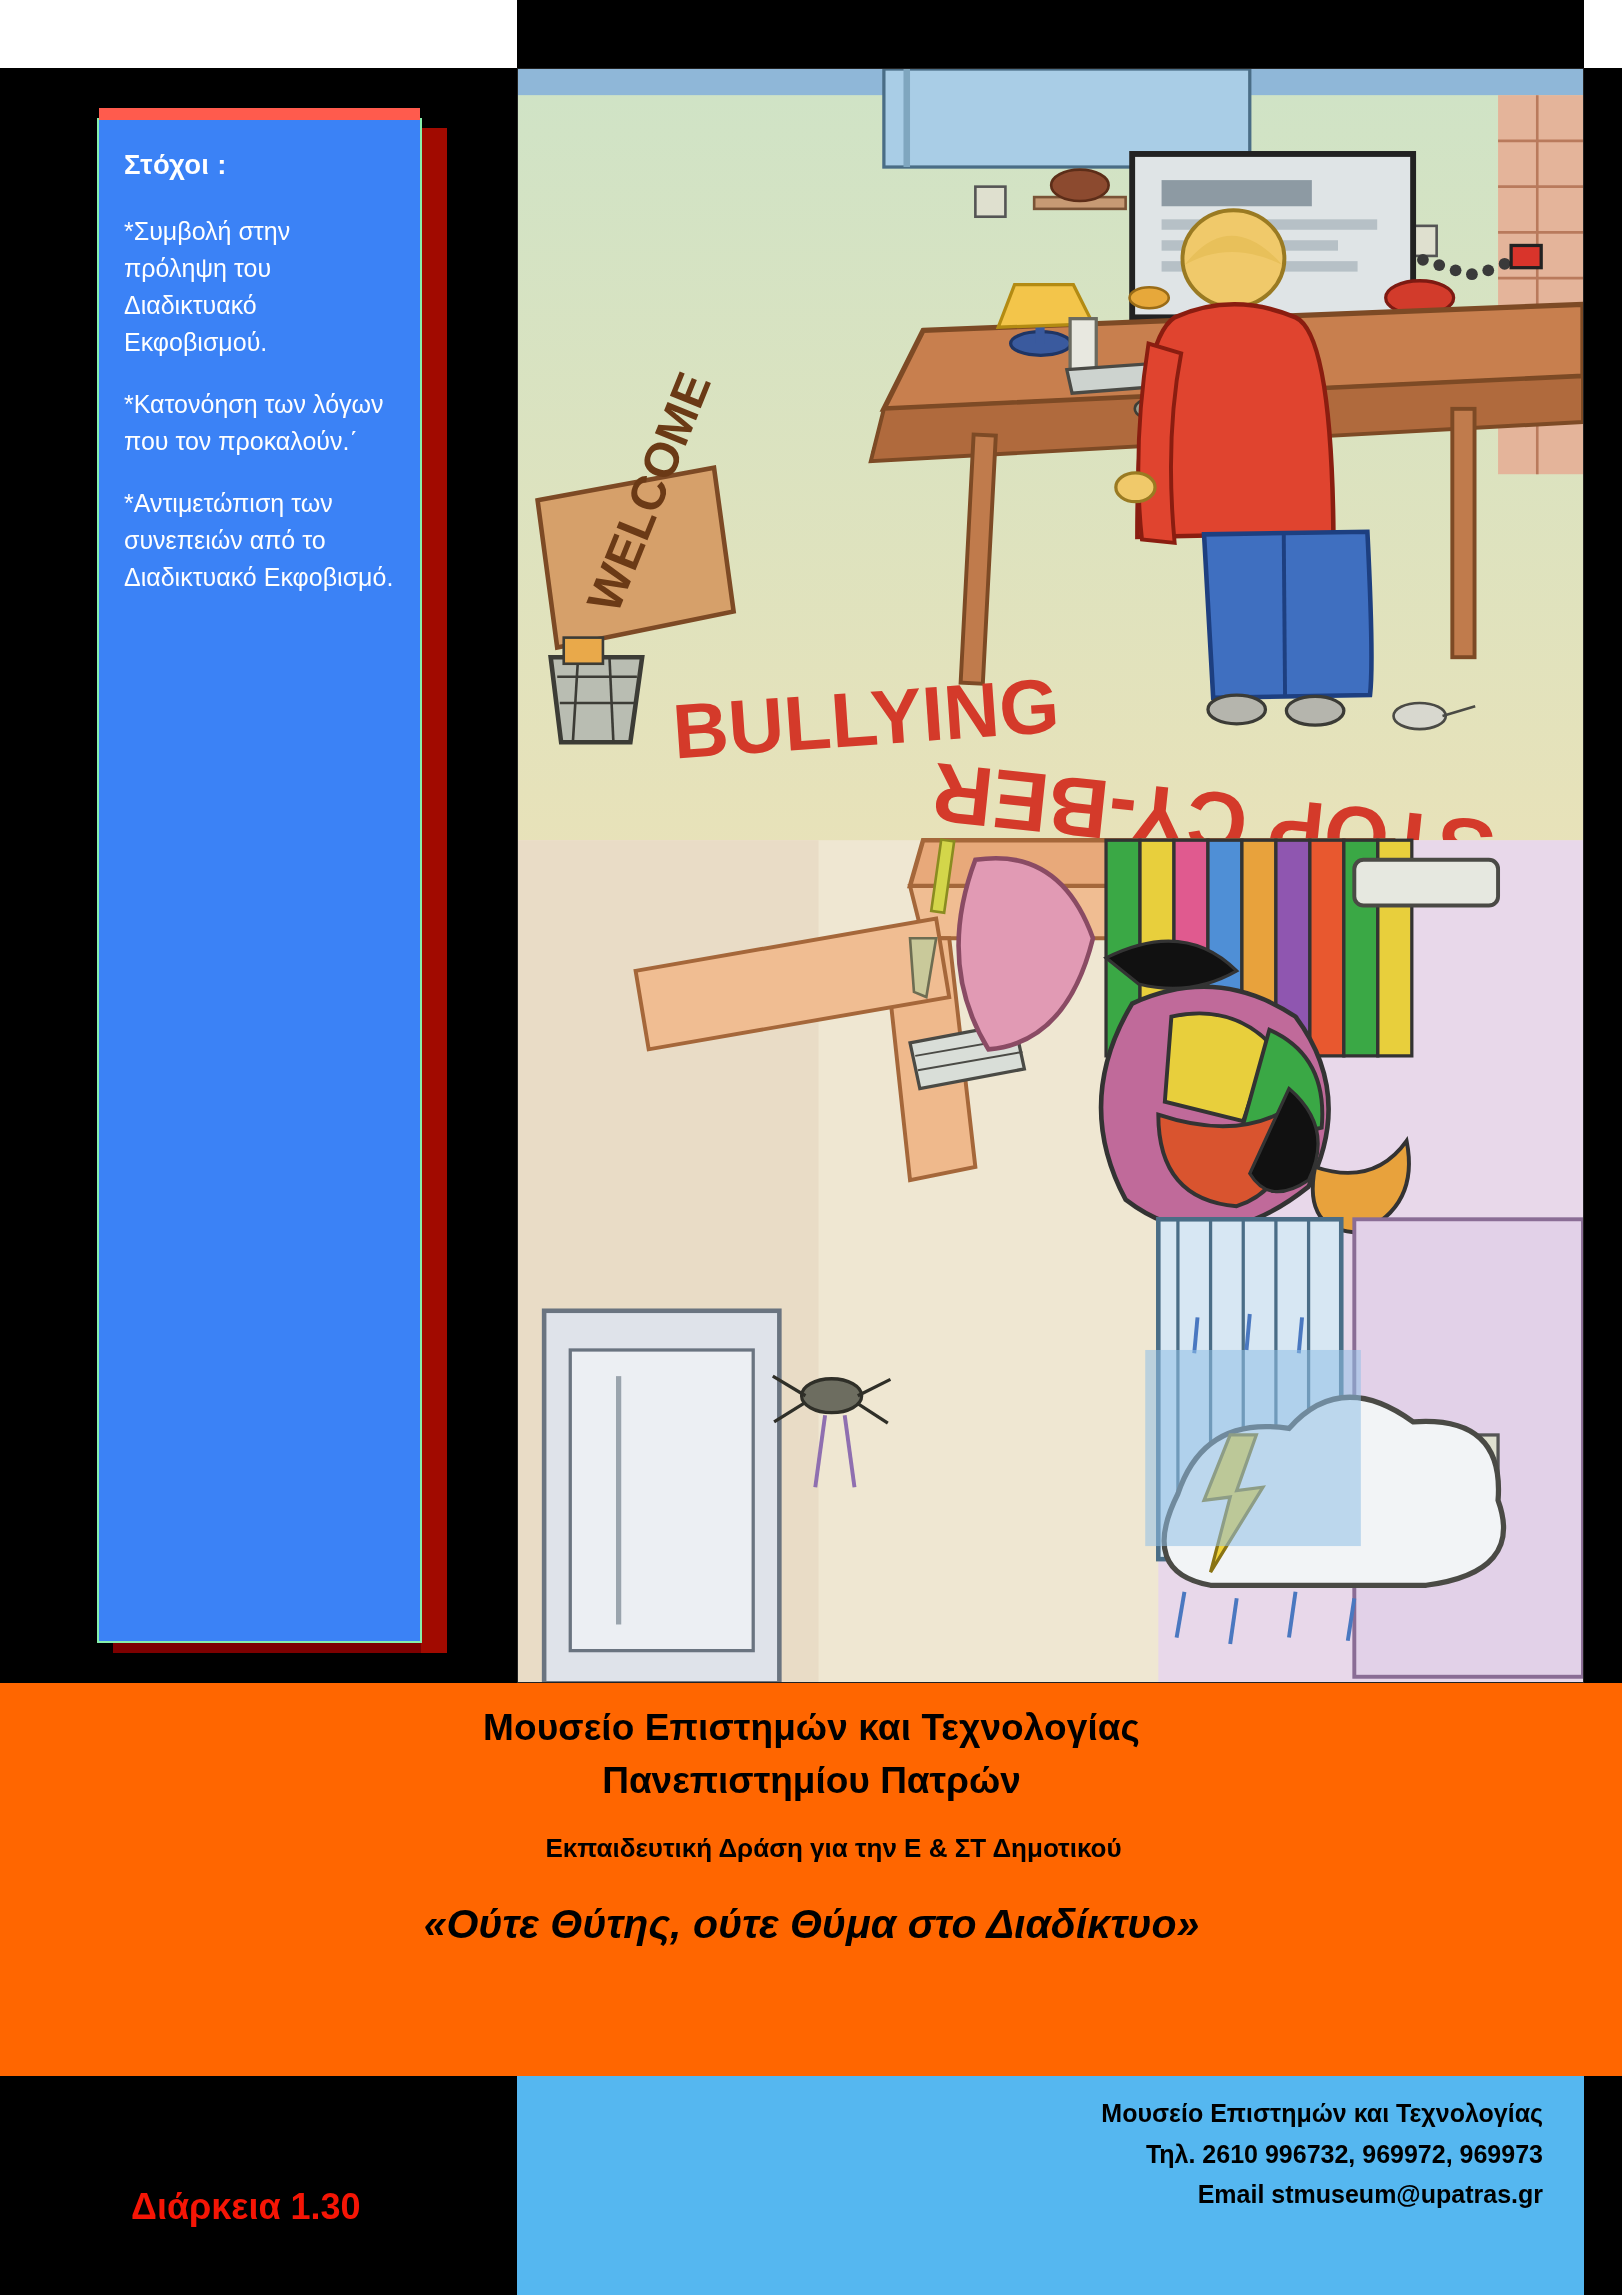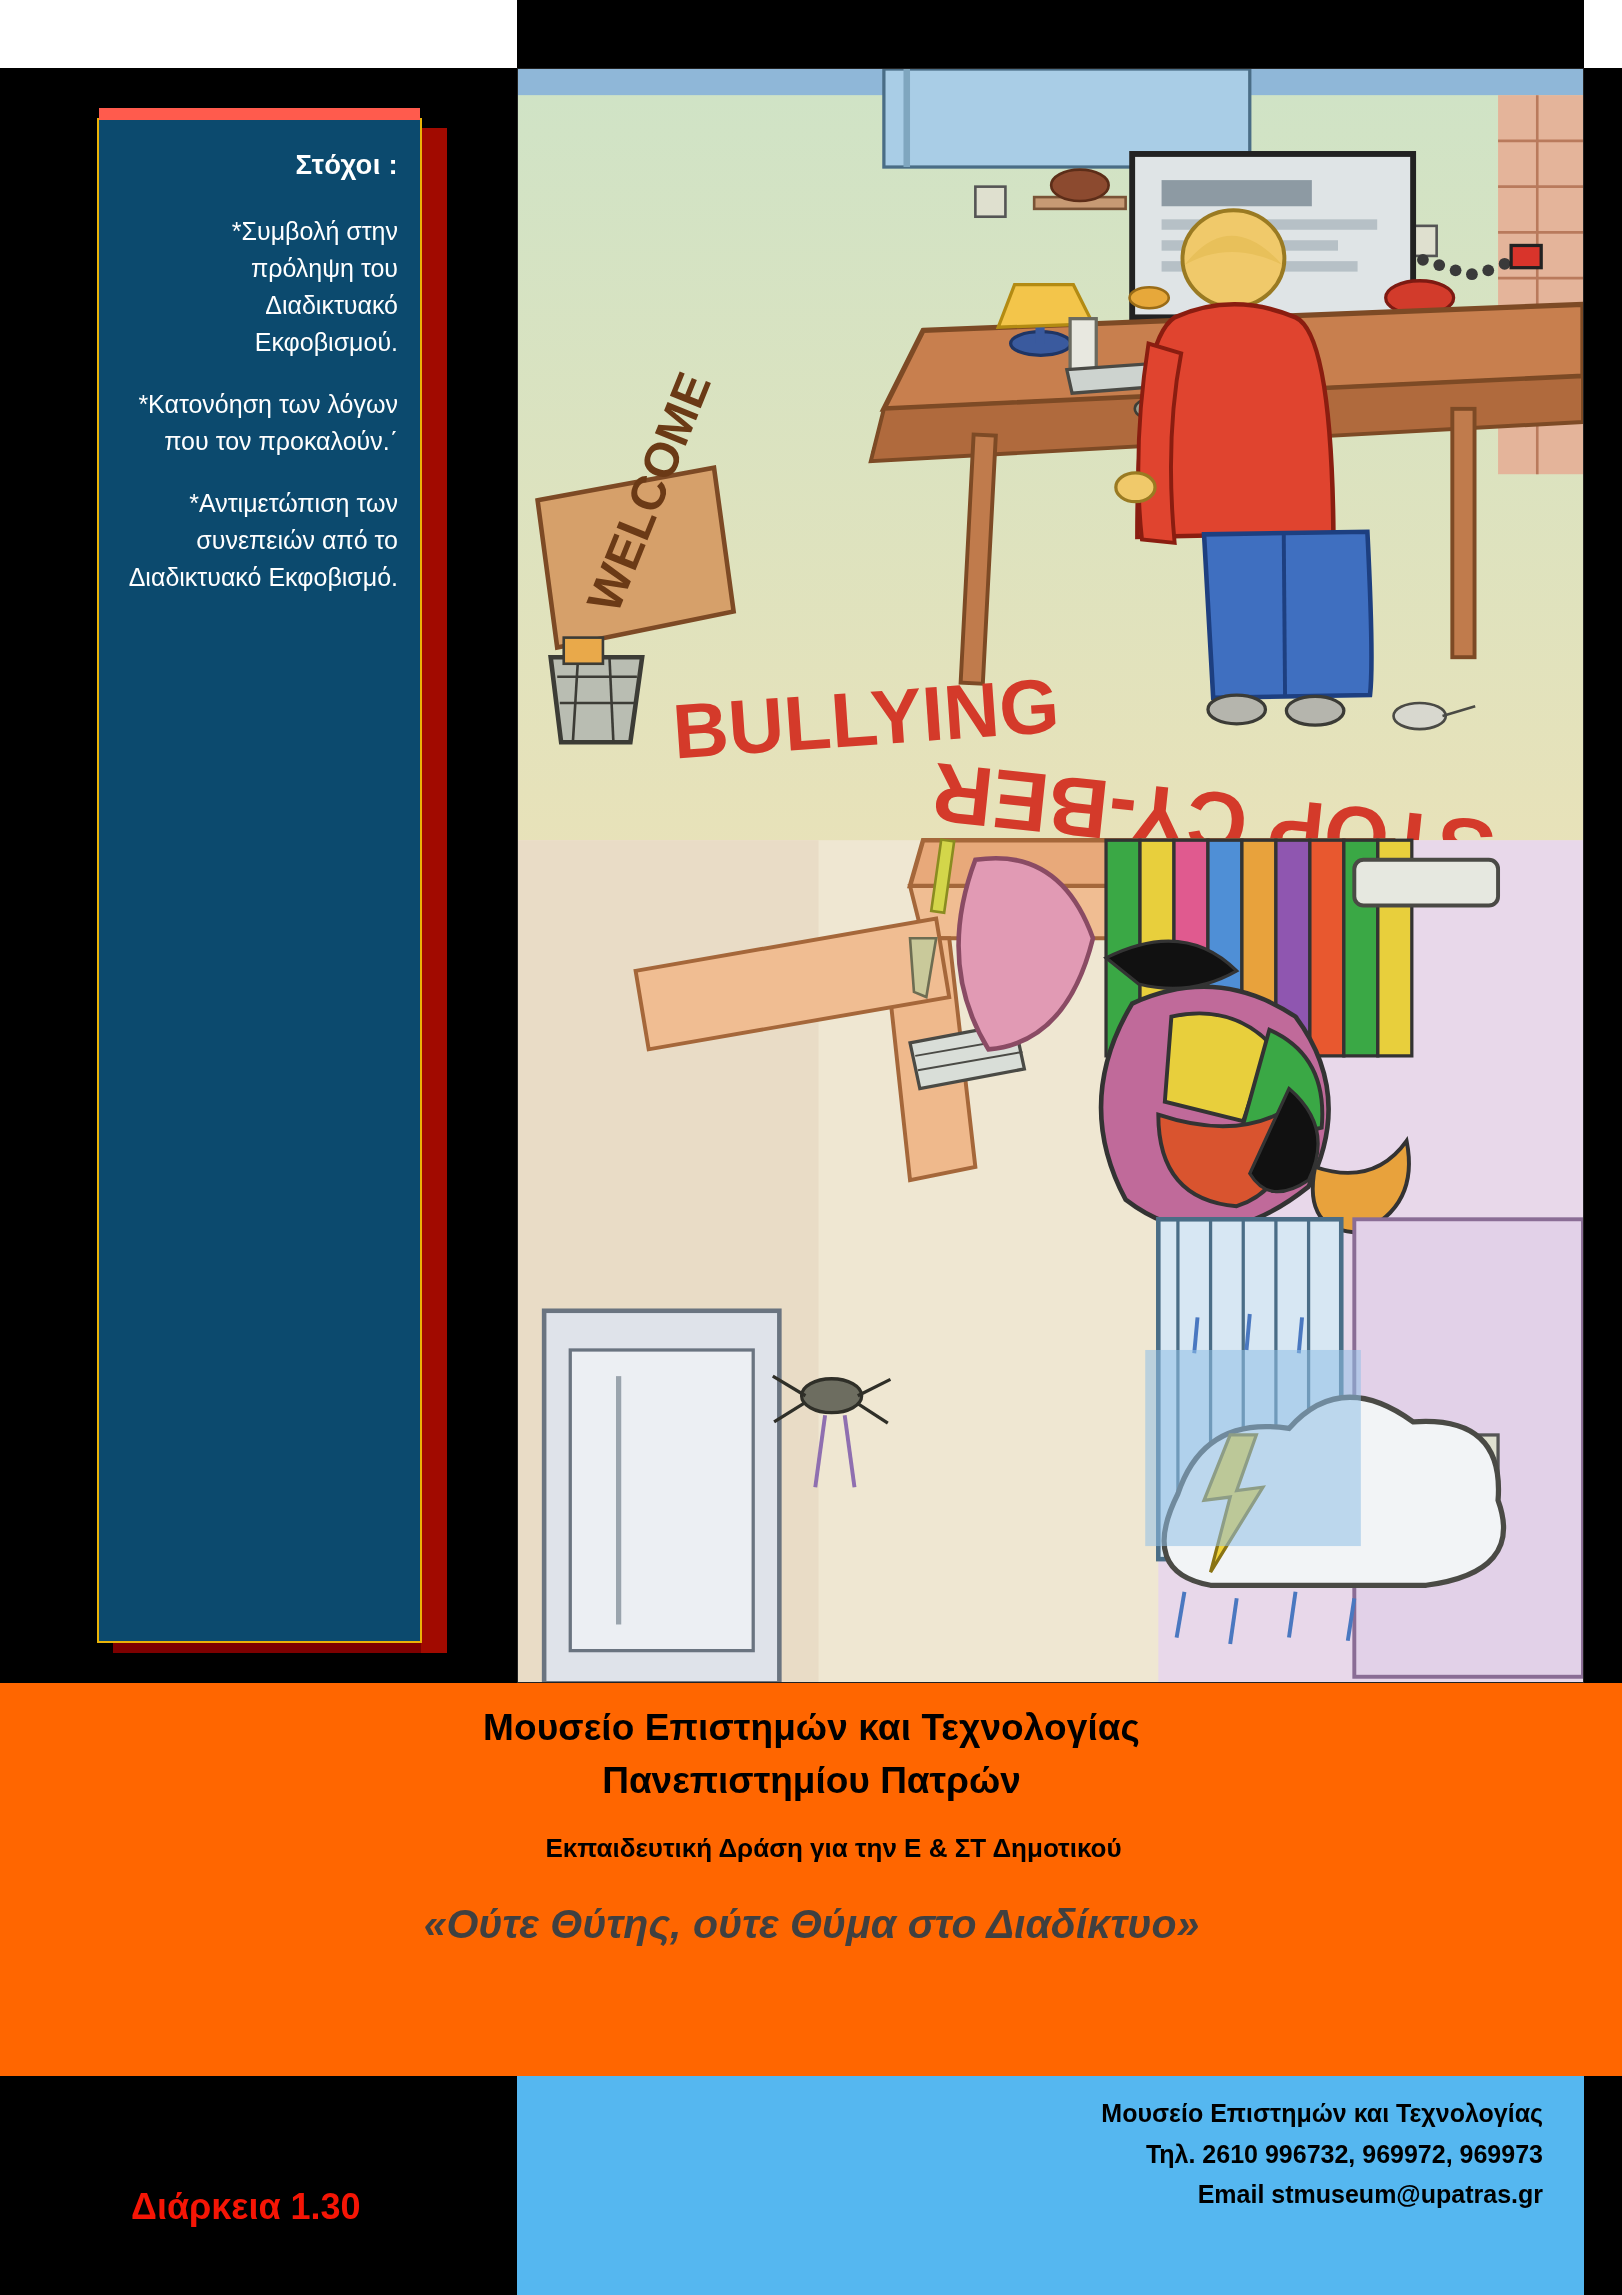--- a/index.html
+++ b/index.html
@@ -41,25 +41,24 @@
     left: 113px; top: 128px;
     width: 332px; height: 1525px;
     background: #7d0000;
     transform: skewY(0deg);
   }
   .goals-box {
     position: absolute;
     left: 97px; top: 118px;
     width: 325px;
     height: 1525px;
-    background: #0c4a6e;
-    border: 2px solid #eab308;
+    background: #3b82f6;
+    border: 2px solid #86efac;
     box-sizing: border-box;
     padding: 25px 22px 13px 25px;
-    text-align: right;
   }
   .goals-box .gtitle {
     font-size: 27.5px;
     font-weight: bold;
     color: #ffffff;
     margin: 0 0 27.5px 0;
     letter-spacing: 0.3px;
   }
   .goals-box p {
     font-size: 25px;
@@ -119,21 +118,21 @@
     font-size: 26px;
     font-weight: bold;
     color: #000000;
     padding-top: 31px;
     padding-left: 44px;
   }
   .orange-band .l4 {
     font-size: 41px;
     font-weight: bold;
     font-style: italic;
-    color: #404040;
+    color: #000000;
     padding-top: 37px;
   }
 
   
   .bottom-black {
     position: absolute;
     left: 0; top: 2076px;
     width: 1623px; height: 220px;
     background: #000000;
   }

